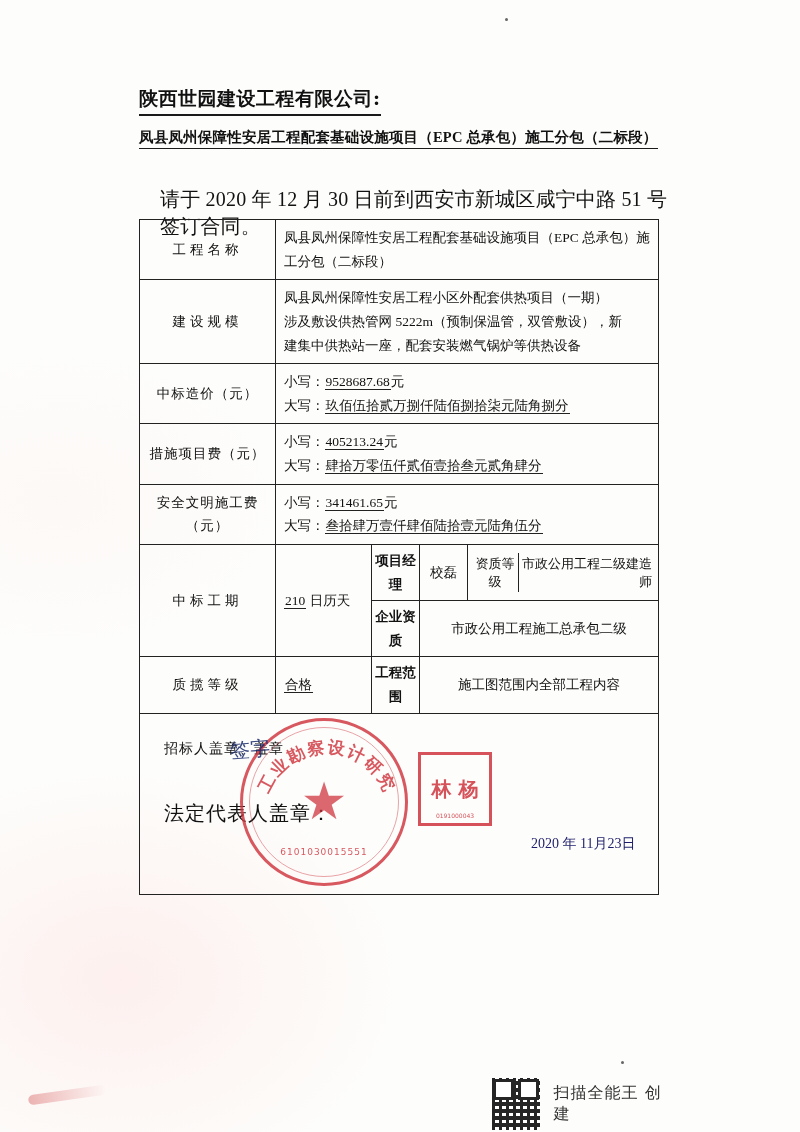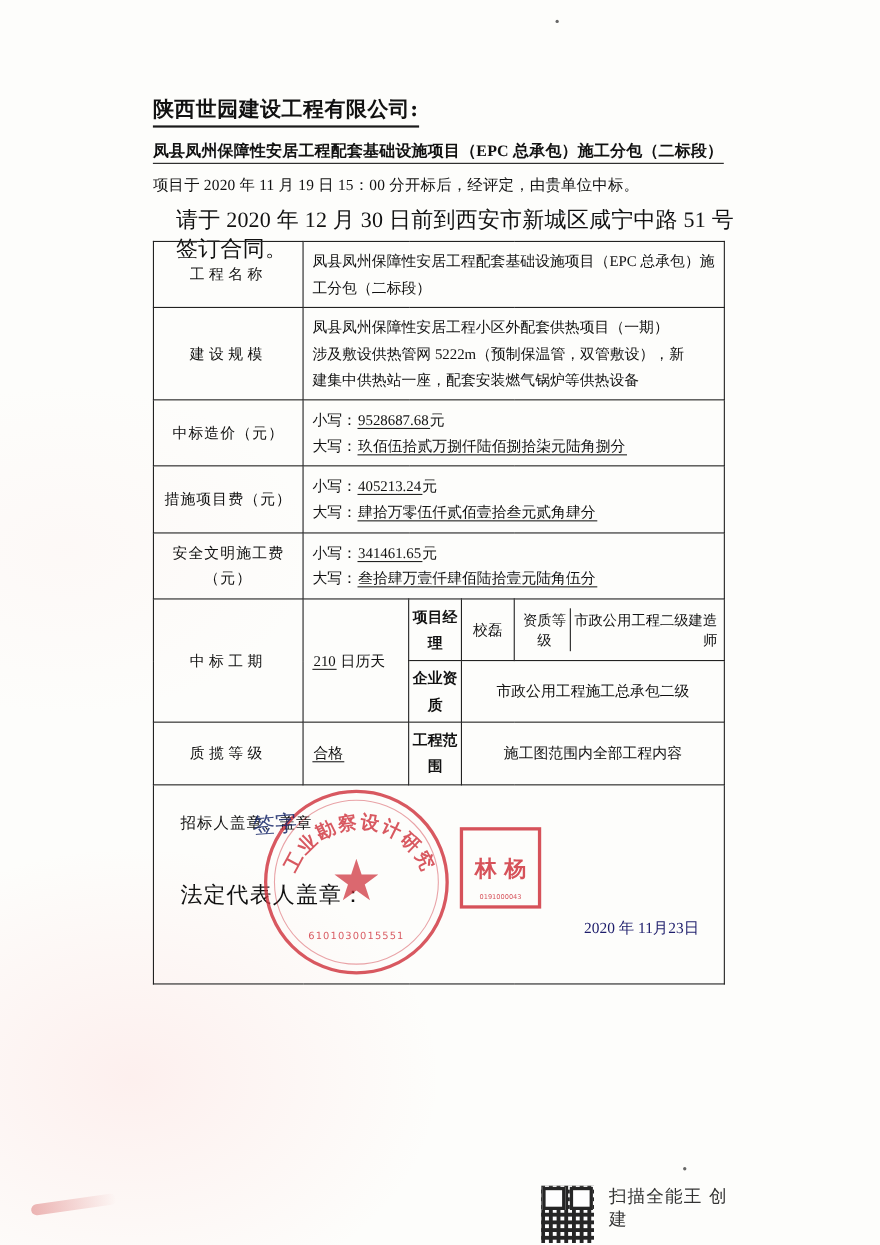--- a/index.html
+++ b/index.html
@@ -245,21 +245,21 @@
     transform: rotate(-4deg);
     opacity: 0.85;
   }
 
   
   .footer {
     position: absolute;
     left: 492px;
     top: 1078px;
     display: flex;
-    align-items: flex-start;
+    align-items: center;
     gap: 14px;
   }
   .qr {
     width: 52px;
     height: 52px;
     background-image:
       linear-gradient(90deg, #000 50%, transparent 50%),
       linear-gradient(0deg, #000 50%, transparent 50%);
     background-size: 7px 7px, 7px 7px;
     background-color: #fff;
@@ -318,21 +318,20 @@
 <div class="content">
 
   <div class="mark-tr"></div>
   <div class="mark-br"></div>
   <div class="smudge"></div>
 
   <div class="company-title">陕西世园建设工程有限公司:</div>
 
   <div class="subject-line">凤县凤州保障性安居工程配套基础设施项目（EPC 总承包）施工分包（二标段）</div>
 
-  <div class="para1">项目于 2020 年 11 月 19 日 15：00 分开标后，经评定，由贵单位中标。</div>
   <div class="para2">请于 2020 年 12 月 30 日前到西安市新城区咸宁中路 51 号签订合同。</div>
 
   <table class="main">
     <colgroup>
       <col style="width:136px">
       <col style="width:96px">
       <col style="width:48px">
       <col style="width:48px">
       <col style="width:191px">
     </colgroup>

